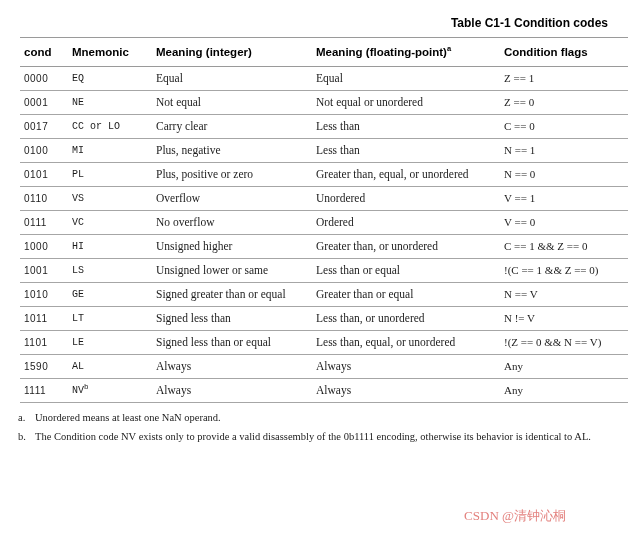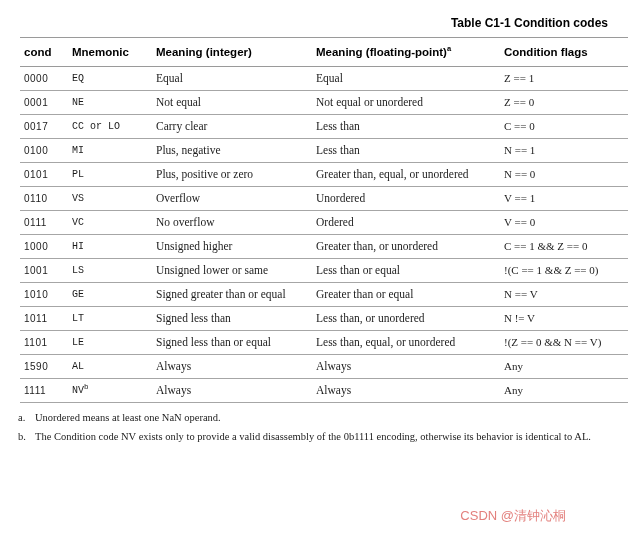--- a/index.html
+++ b/index.html
@@ -82,21 +82,21 @@
     margin-bottom: 4px;
     line-height: 1.45;
   }
   .fn-marker { width: 17px; flex: 0 0 17px; }
   .fn-text  { flex: 1; }
 
   .watermark {
     position: absolute;
     top: 507px;
     right: 62px;
-    font-family: Liberation Sans, sans-serif;
+    font-family: Liberation Serif, serif;
     font-size: 13px;
     white-space: nowrap;
     pointer-events: none;
     margin-left: 39px;
   }
 </style>
 </head>
 <body>
 
 <div class="page">

